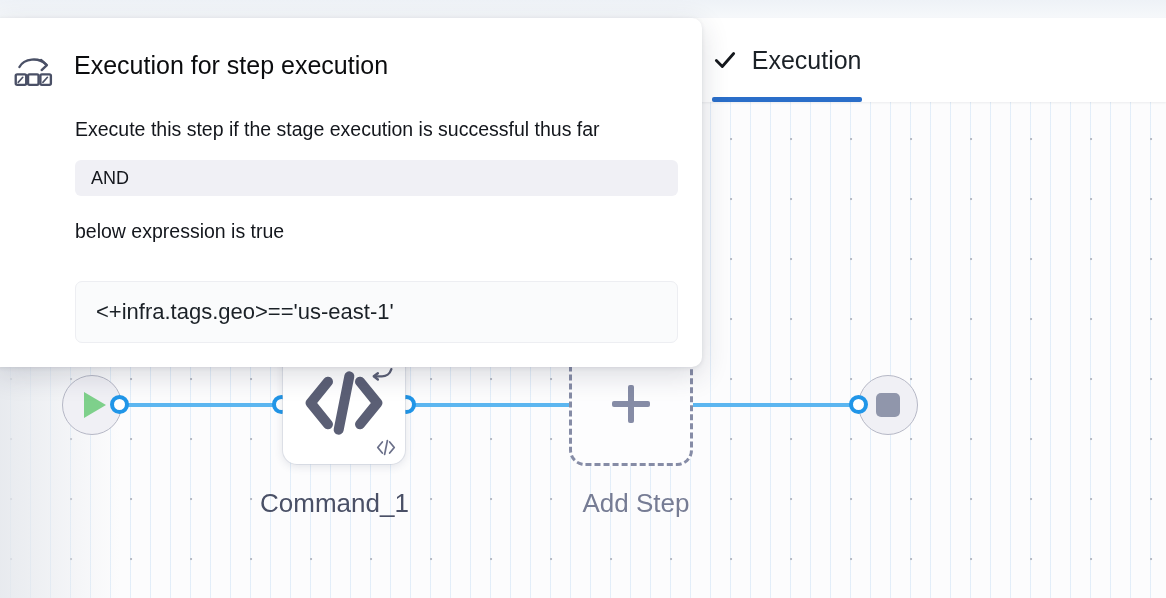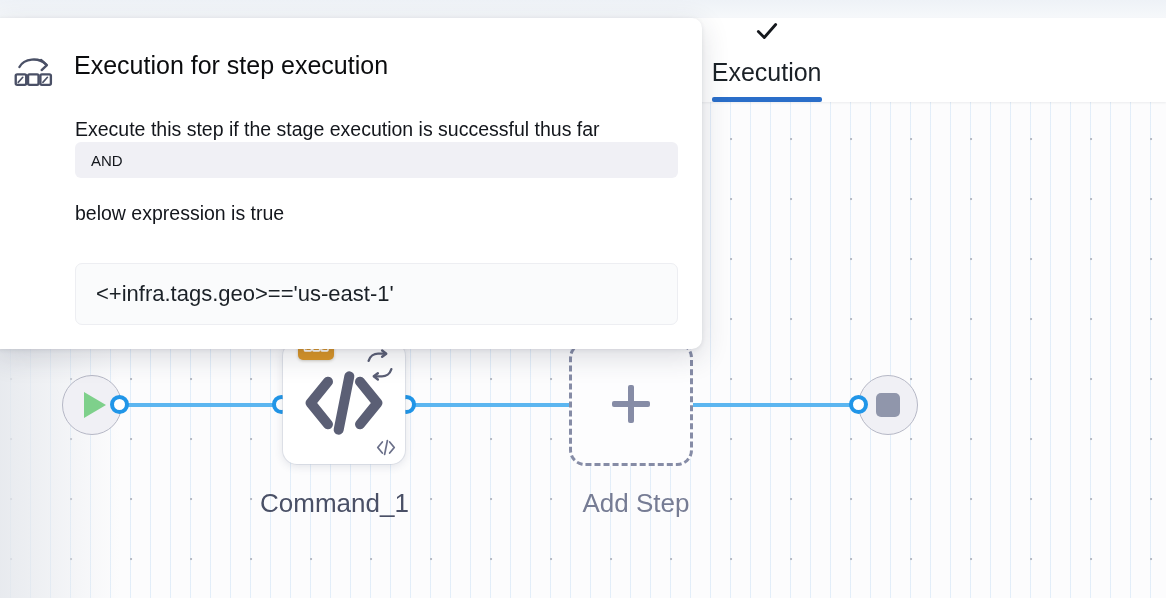--- a/index.html
+++ b/index.html
@@ -67,21 +67,20 @@
   .tab {
     position: relative;
     display: flex;
     align-items: center;
     gap: 14px;
     height: 84px;
     font-size: 25px;
     color: #1b2127;
     cursor: pointer;
     white-space: nowrap;
-    flex-direction: column;
   }
   .tab .check {
     display: inline-block;
     width: 26px;
     height: 26px;
     flex: none;
   }
   .tab.active::after {
     content: "";
     position: absolute;
@@ -279,28 +278,28 @@
     margin-top: 6px;
   }
   .pop-body { padding: 0 24px 0 77px; }
   .pop-text {
     font-size: 19.5px;
     color: #13161c;
     margin: 22px 0 0 0;
     line-height: 1.35;
   }
   .and-field {
-    margin-top: 0;
+    margin-top: 18px;
     height: 36px;
     border-radius: 6px;
     background: #f0f0f5;
     display: flex;
     align-items: center;
     padding: 0 16px;
-    font-size: 15px;
+    font-size: 18px;
     color: #13161c;
     box-sizing: border-box;
   }
   .expr-box {
     margin-top: 36px;
     height: 62px;
     border-radius: 7px;
     background: #fafbfc;
     border: 1px solid #edeef2;
     display: flex;

